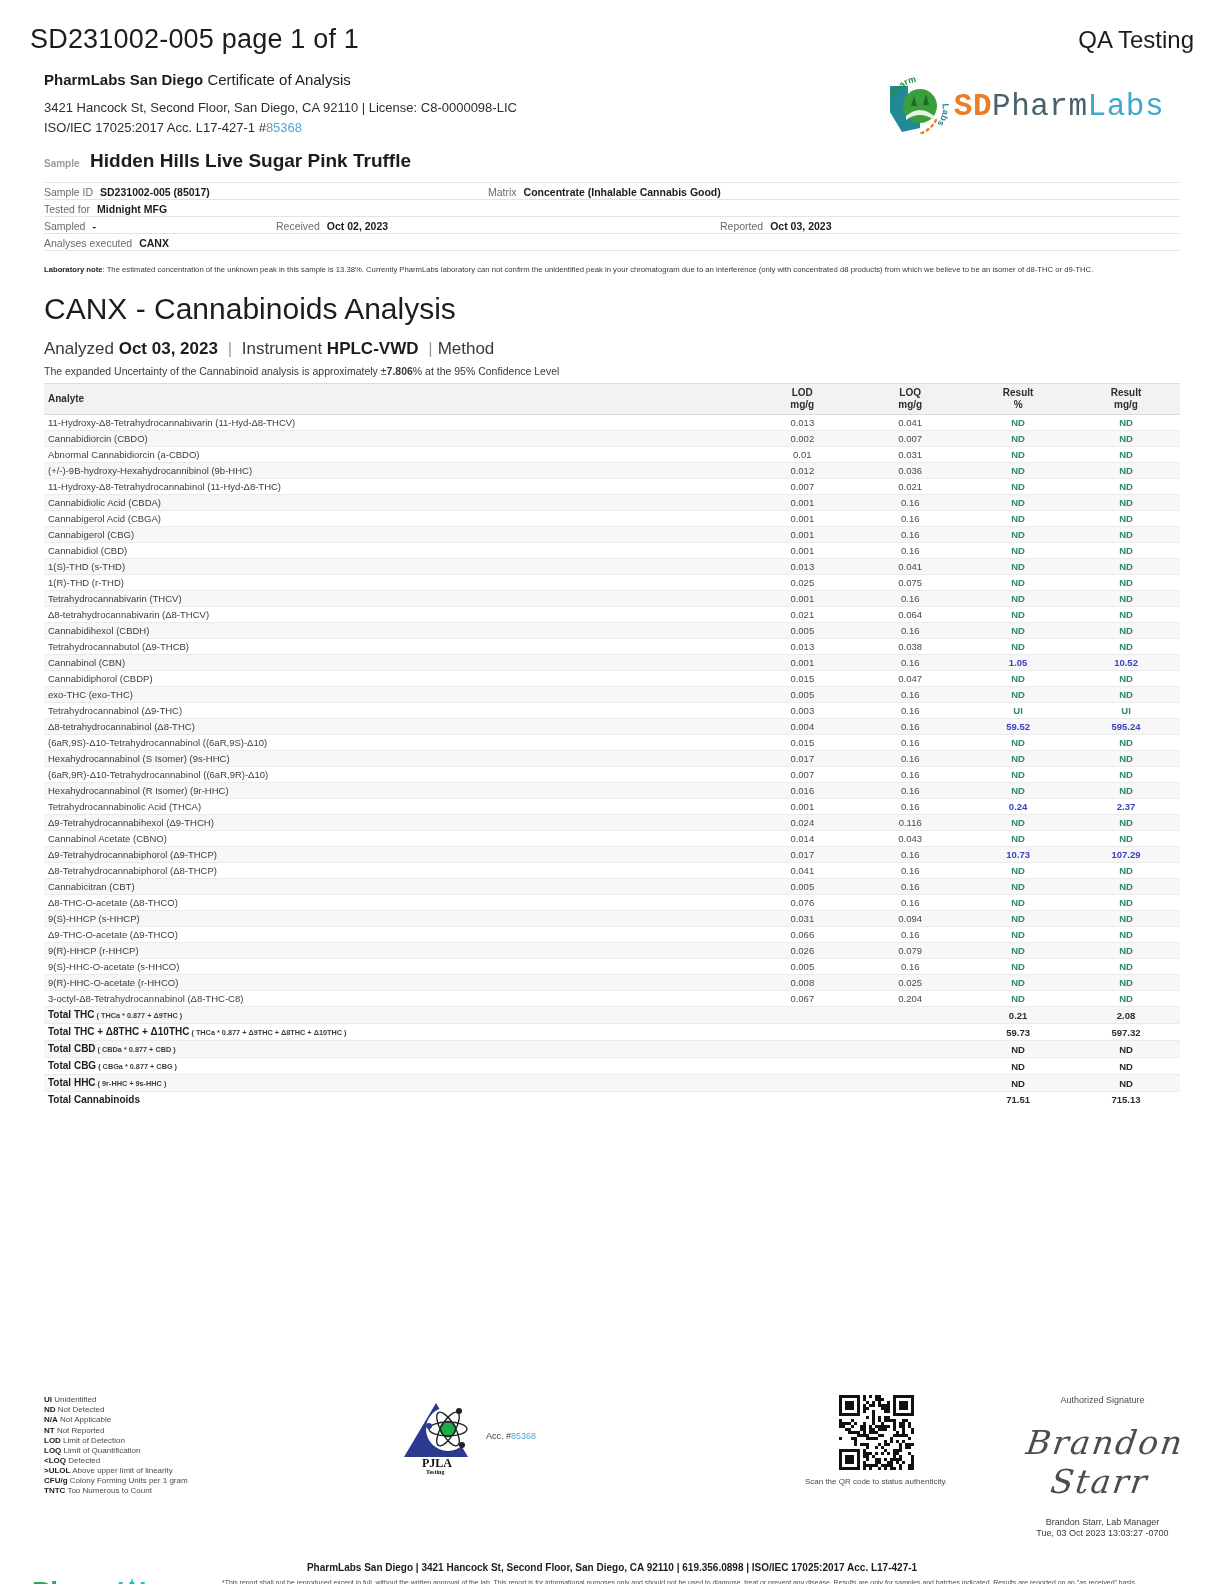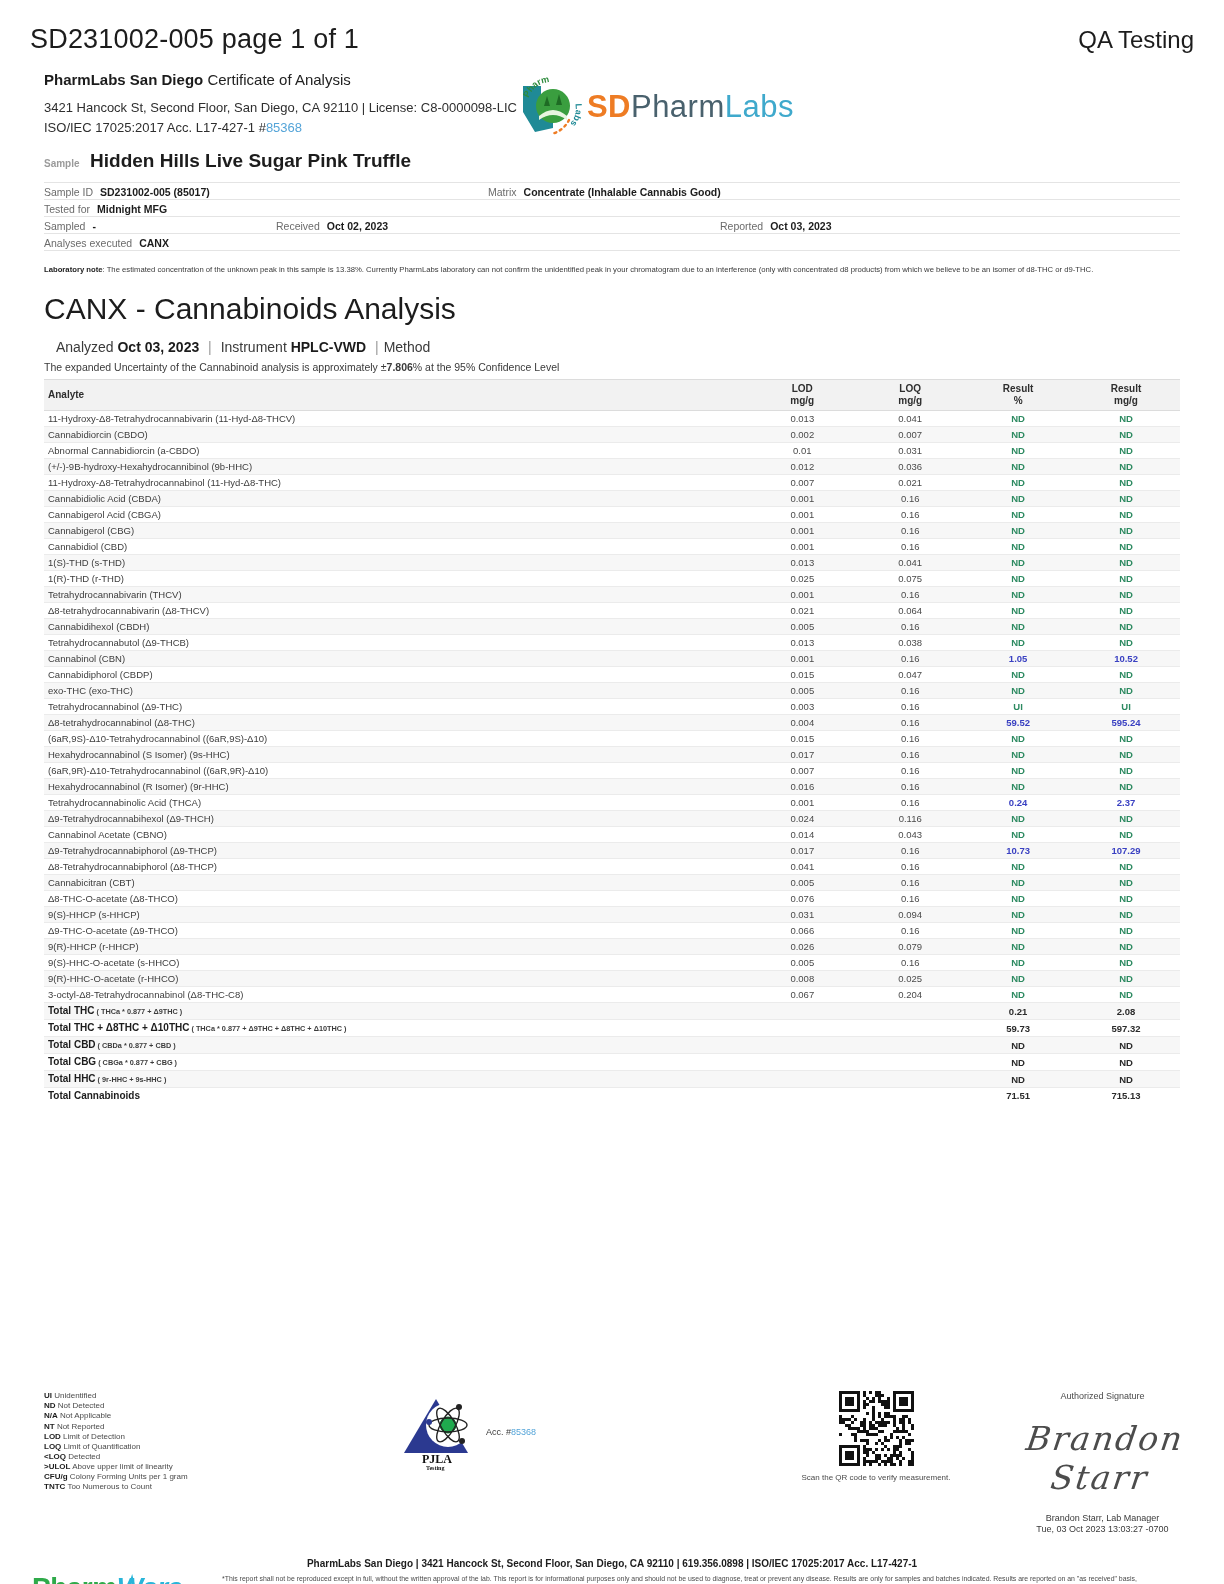--- a/index.html
+++ b/index.html
@@ -8,28 +8,28 @@
     width:1224px; height:1584px; background:#ffffff; color:#222;
     font-family:"Liberation Sans", sans-serif; position:relative; overflow:hidden;
   }
   .page { padding:24px 30px 0 30px; }
 
   
   .top-row { display:flex; justify-content:space-between; align-items:flex-start; }
   .doc-title { font-size:27px; color:#1c1c1c; letter-spacing:.2px; }
   .qa-label { font-size:24px; color:#1c1c1c; margin-top:2px; }
 
-  .lab-block { display:flex; margin:16px 0 0 14px; }
+  .lab-block { display:flex; justify-content:space-between; margin:16px 0 0 14px; }
   .lab-name-line { font-size:15px; }
   .lab-name-line b { color:#1c1c1c; }
   .lab-addr { font-size:13px; color:#2e2e2e; margin-top:10px; line-height:1.55; }
   .acc-link { color:#54a4d8; text-decoration:none; }
 
   .sd-logo { display:flex; align-items:center; margin:4px 30px 0 0; }
-  .sd-logo-text { font-size:31px; letter-spacing:.5px; margin-left:4px; }
+  .sd-logo-text { font-size:31px; letter-spacing:.5px; margin-left:4px;font-family:Liberation Mono, monospace; }
   .sd-logo-text .sd { color:#ee7c24; font-weight:bold; }
   .sd-logo-text .pharm { color:#49616d; }
   .sd-logo-text .labs { color:#3fa9cc; }
 
   
   .sample-line { margin:12px 0 0 14px; }
   .sample-label { font-size:10px; color:#9a9a9a; margin-right:6px;font-weight:bold; }
   .sample-name { font-size:19px; font-weight:bold; color:#1c1c1c; }
 
   
@@ -38,21 +38,21 @@
   .info-row:last-child { border-bottom:1px solid #e4e4e4; height:18px; }
   .info-pair { position:absolute; top:3px; white-space:nowrap; }
   .info-label { color:#6b6b6b; margin-right:7px; }
   .info-value { font-weight:bold; color:#1c1c1c; }
 
   .lab-note { margin:14px 0 0 14px; font-size:7.7px; color:#3a3a3a; line-height:1.4; width:1130px; }
   .lab-note b { color:#1c1c1c; }
 
   
   .section-title { margin:16px 0 0 14px; font-size:30px; color:#1c1c1c; }
-  .analyzed-line { margin:13px 0 0 26px; font-size:14px; color:#3a3a3a; }
+  .analyzed-line { margin:13px 0 0 14px; font-size:17px; color:#3a3a3a; }
   .analyzed-line b { color:#1c1c1c; }
   .pipe { color:#9a9a9a; margin:0 5px; }
   .uncertainty-line { margin:6px 0 0 14px; font-size:10.5px; color:#3a3a3a; }
 
   
   table.coa { margin:6px 0 0 14px; width:1136px; border-collapse:collapse; }
   table.coa col.c1 { width:62%; } table.coa col.c2 { width:9.5%; }
   table.coa col.c3 { width:9.5%; } table.coa col.c4 { width:9.5%; } table.coa col.c5 { width:9.5%; }
   table.coa thead th {
     font-size:10px; color:#2e2e2e; background:#f2f2f2; font-weight:bold;
@@ -842,21 +842,21 @@
             <rect x="24" y="72" width="3" height="3" fill="#111"></rect>
             <rect x="30" y="72" width="3" height="3" fill="#111"></rect>
             <rect x="39" y="72" width="3" height="3" fill="#111"></rect>
             <rect x="45" y="72" width="3" height="3" fill="#111"></rect>
             <rect x="51" y="72" width="3" height="3" fill="#111"></rect>
             <rect x="54" y="72" width="3" height="3" fill="#111"></rect>
             <rect x="60" y="72" width="3" height="3" fill="#111"></rect>
             <rect x="69" y="72" width="3" height="3" fill="#111"></rect>
             <rect x="72" y="72" width="3" height="3" fill="#111"></rect>
           </svg></div>
-      <div class="qr-caption">Scan the QR code to verify measurement.</div>
+      <div class="qr-caption">Scan the QR code to status authenticity.</div>
     </div>
 
     <div class="sig-block">
       <div class="sig-title">Authorized Signature</div>
       <div class="sig-script">Brandon Starr</div>
       <div class="sig-name">Brandon Starr, Lab Manager</div>
       <div class="sig-date">Tue, 03 Oct 2023 13:03:27 -0700</div>
     </div>
   </div>
 

